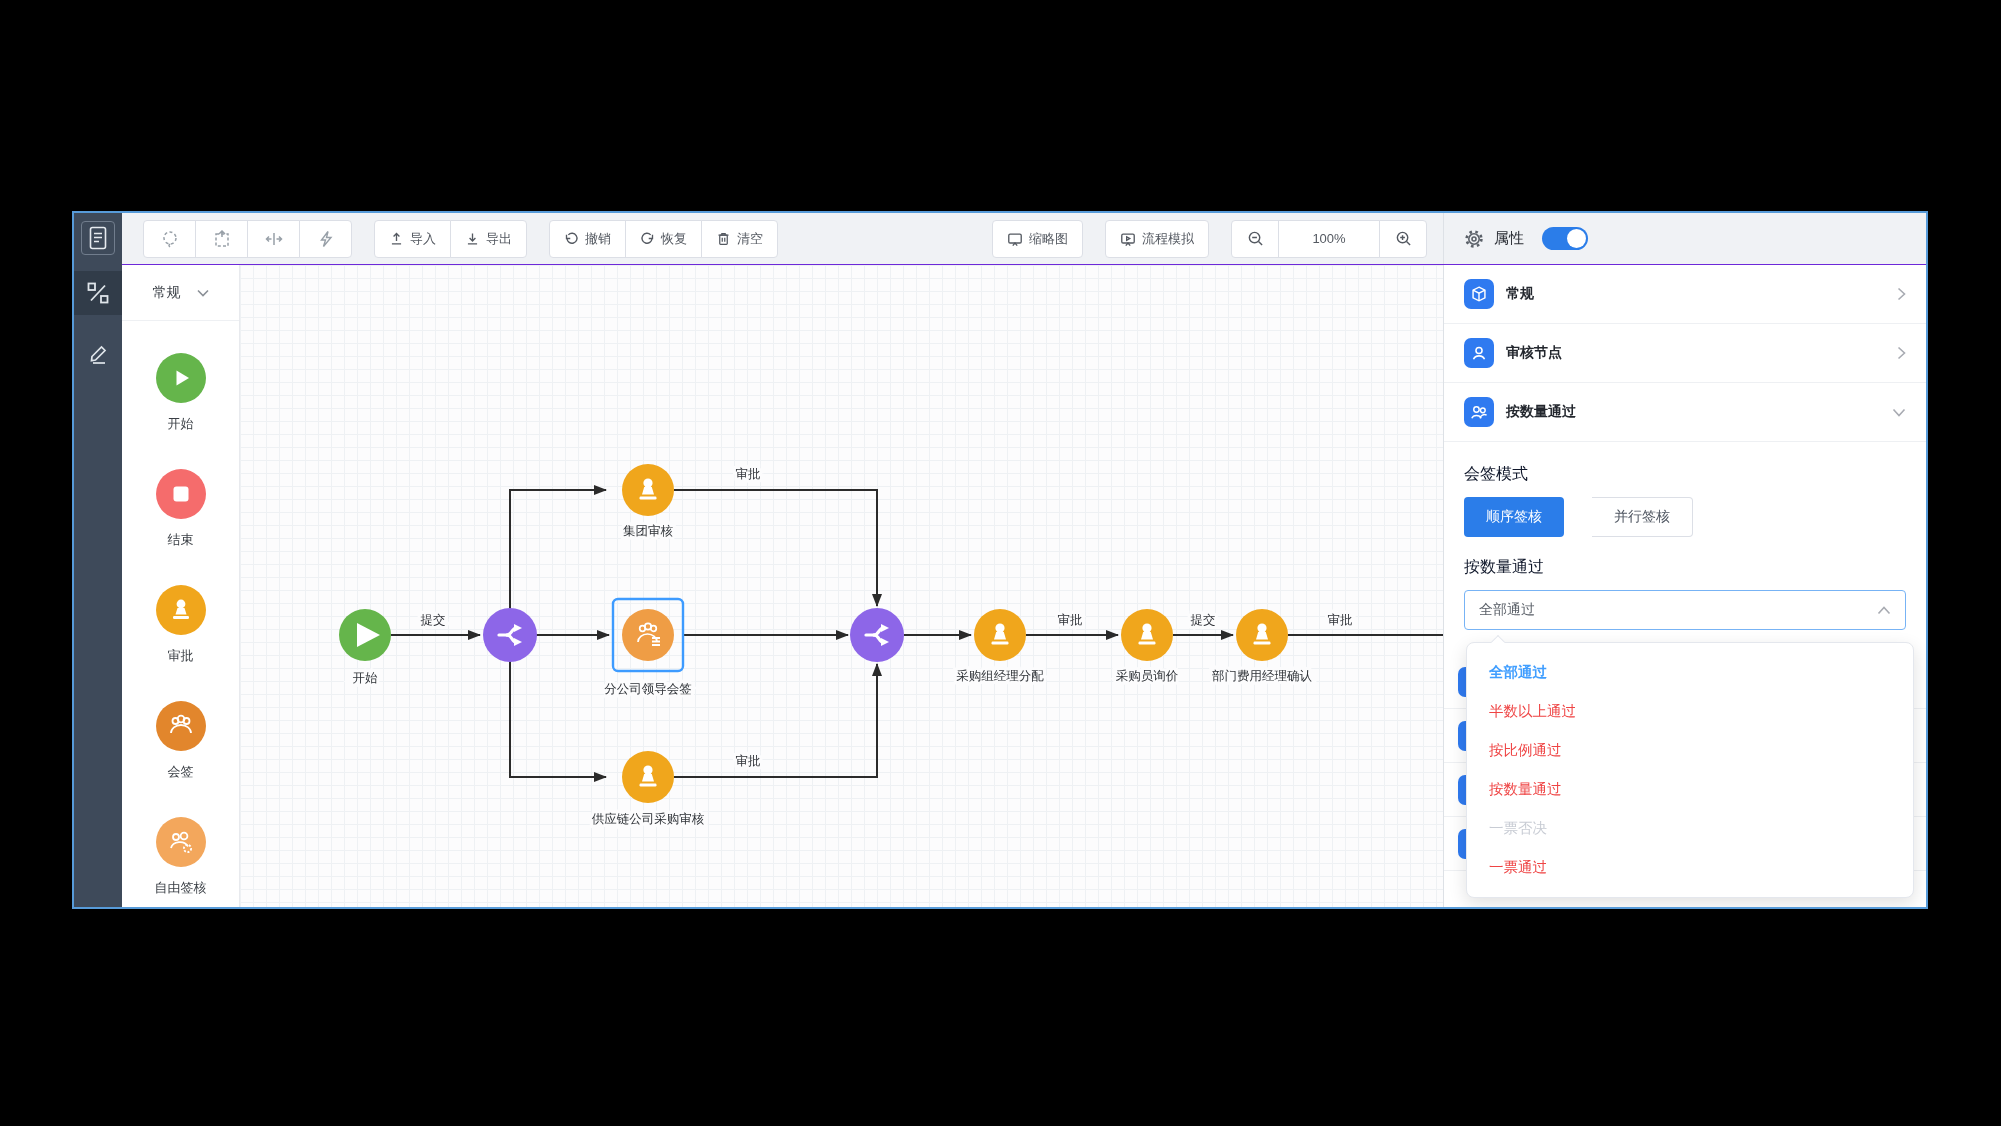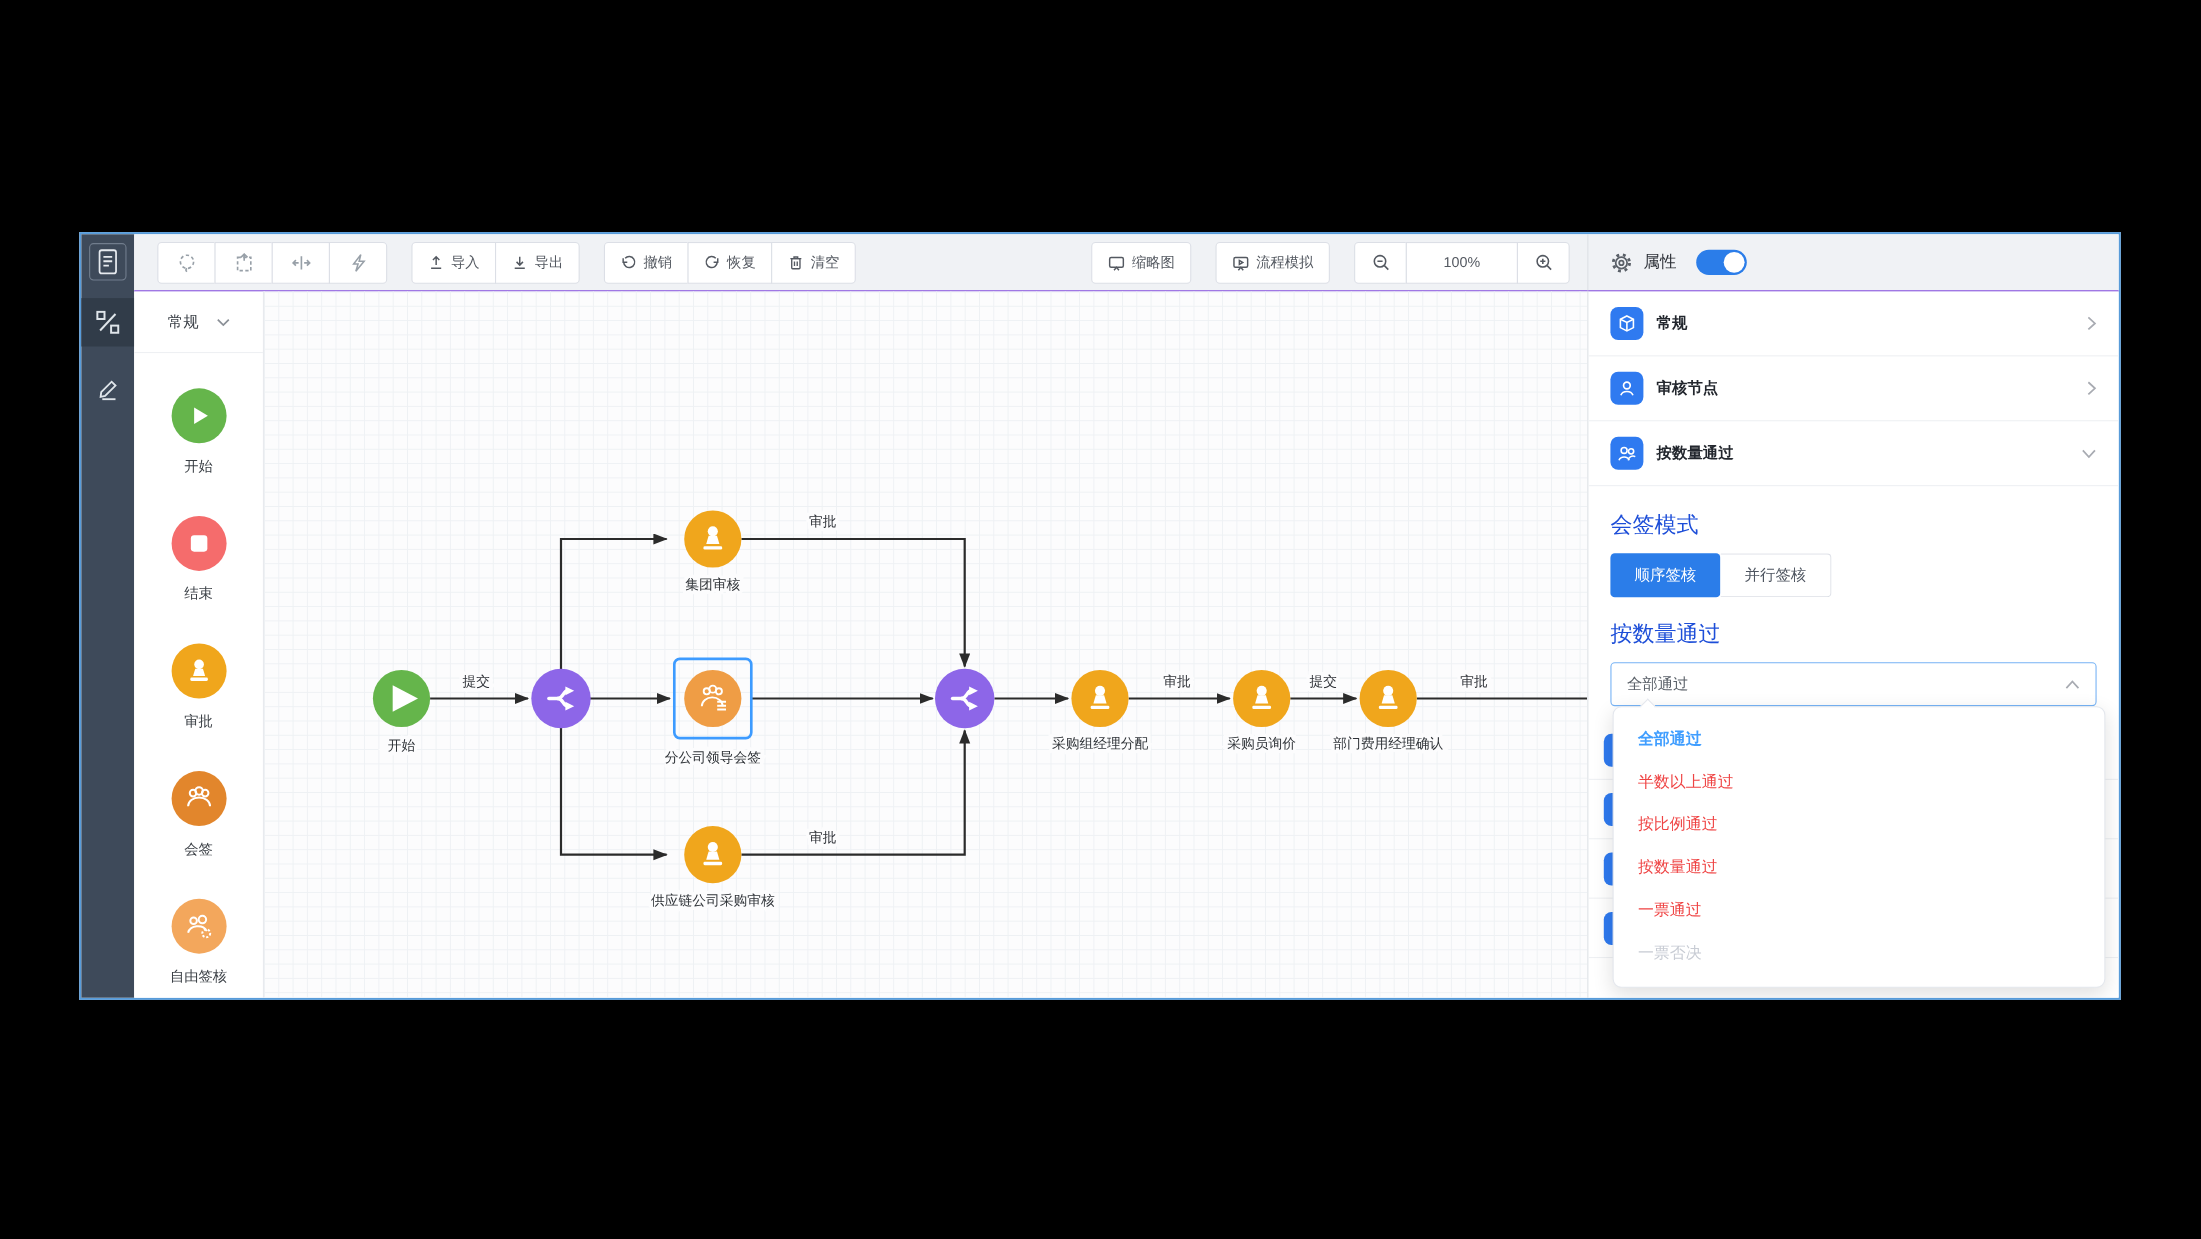--- a/index.html
+++ b/index.html
@@ -48,22 +48,22 @@
     background-image:linear-gradient(#eef1f4 1px,transparent 1px),linear-gradient(90deg,#eef1f4 1px,transparent 1px);
     background-size:13px 13px; overflow:hidden; }
 
   
   .rightpanel { width:483px; flex:none; border-left:1px solid #dde1e6; background:#fff; position:relative; overflow:hidden; }
   .sec-row { height:59px; display:flex; align-items:center; padding:0 20px; border-bottom:1px solid #eef0f3; cursor:pointer; }
   .sec-tile { width:30px; height:30px; border-radius:7px; background:#2f7af0; display:flex; align-items:center; justify-content:center; flex:none; }
   .sec-label { font-size:14px; font-weight:600; color:#23272e; margin-left:12px; }
   .sec-chev { margin-left:auto; }
   .expanded { padding:22px 20px 0; }
-  .form-label { font-size:20px; color:#1d4ed8; margin-bottom:12px; }
-  .seg { display:inline-flex; margin-bottom:20px; }
+  .form-label { font-size:16px; color:#0f172a; margin-bottom:12px; }
+  .seg { display:inline-flex; margin-bottom:20px;gap:28px; }
   .seg-btn { height:40px; padding:0 22px; font-size:14px; display:flex; align-items:center; cursor:pointer; }
   .seg-btn.active { background:#2b7de9; color:#fff; border-radius:4px; }
   .seg-btn.idle { background:#fff; color:#4e5560; border:1px solid #dcdfe6; border-left:none; border-radius:0 4px 4px 0; }
   .select { height:40px; border:1.5px solid #77b3f5; border-radius:4px; display:flex; align-items:center; padding:0 14px;
     font-size:14px; color:#5a6068; cursor:pointer; background:#fff; }
   .select .chev { margin-left:auto; }
 
   .behind-rows { position:absolute; left:0; right:0; top:390px; }
   .behind-row { height:54px; border-bottom:1px solid #eef0f3; display:flex; align-items:center; padding-left:14px; }
 
@@ -536,19 +536,19 @@
               <div class="sec-tile"></div>
             </div>
         </div>
 
         <div class="dropdown">
           <div class="notch"></div>
           <div class="opt selected">全部通过</div>
           <div class="opt">半数以上通过</div>
           <div class="opt">按比例通过</div>
           <div class="opt">按数量通过</div>
+          <div class="opt disabled">一票否决</div>
           <div class="opt">一票通过</div>
-          <div class="opt disabled">一票否决</div>
         </div>
       </div>
     </div>
   </div>
 </div>
 
 </body></html>

